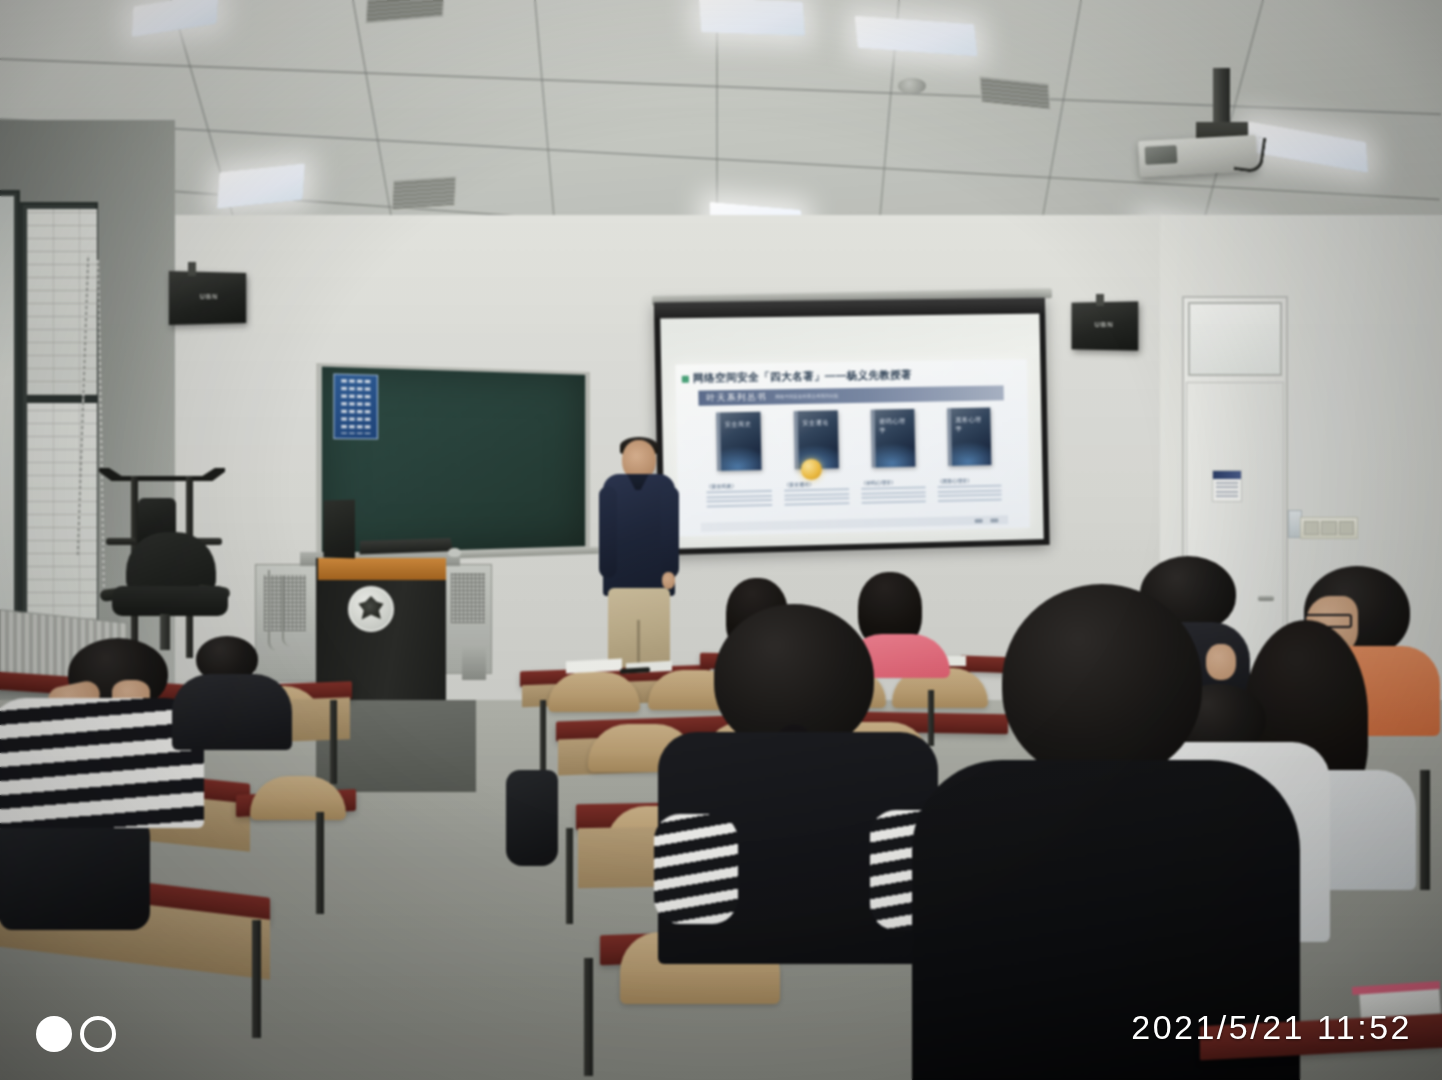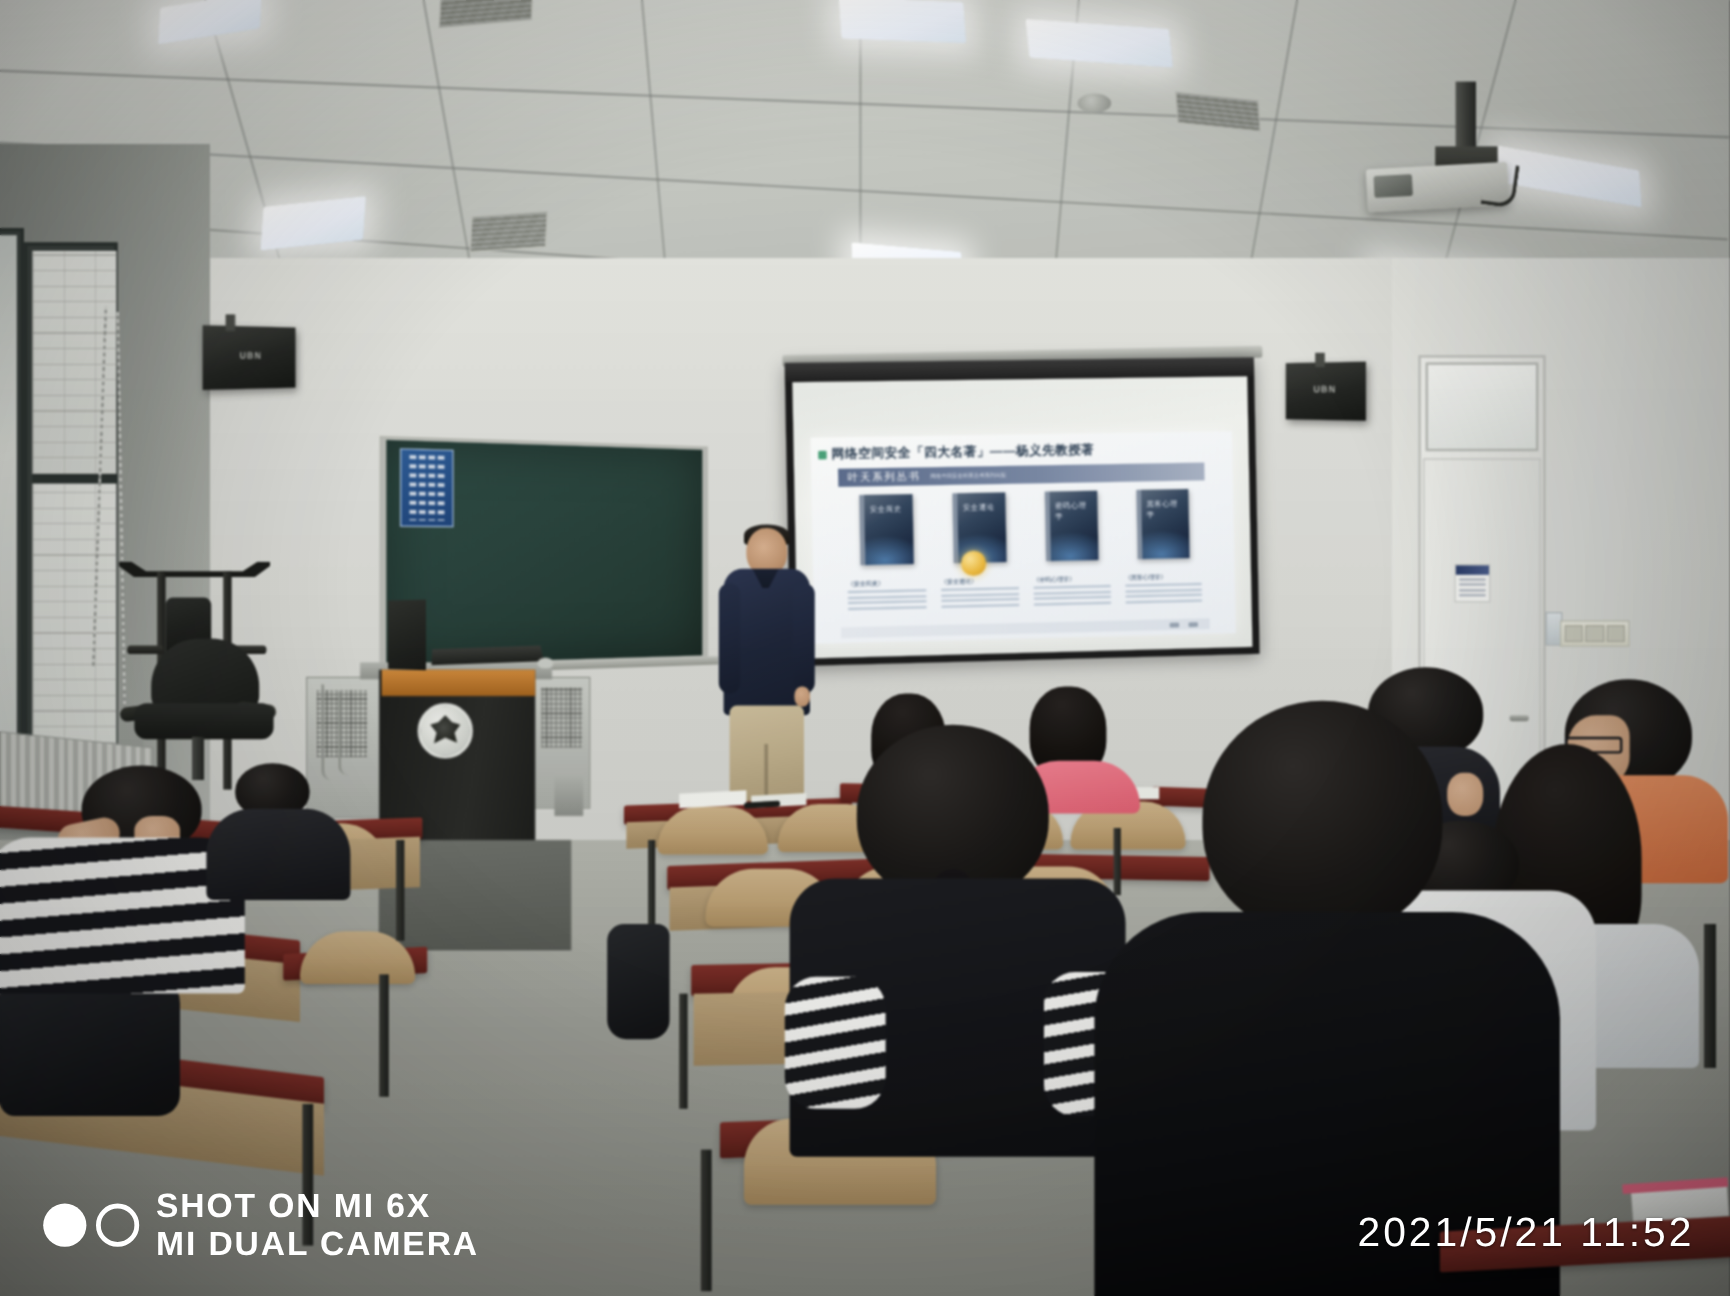--- a/index.html
+++ b/index.html
@@ -858,21 +858,17 @@
 
   <div class="abs" id="blur-layer"></div>
   <div class="abs" id="warmth"></div>
   <div class="abs" id="vignette"></div>
 
   <div class="abs" id="wm-left">
     <div id="wm-circles">
       <div id="wm-circle-filled"></div>
       <div id="wm-circle-outline"></div>
     </div>
-    <div id="wm-text">
-      <div id="wm-line1">SHOT ON MI 6X</div>
-      <div id="wm-line2">MI DUAL CAMERA</div>
-    </div>
   </div>
 
   <div class="abs" id="wm-timestamp">2021/5/21  11:52</div>
 
 </div>
 
 </body></html>

